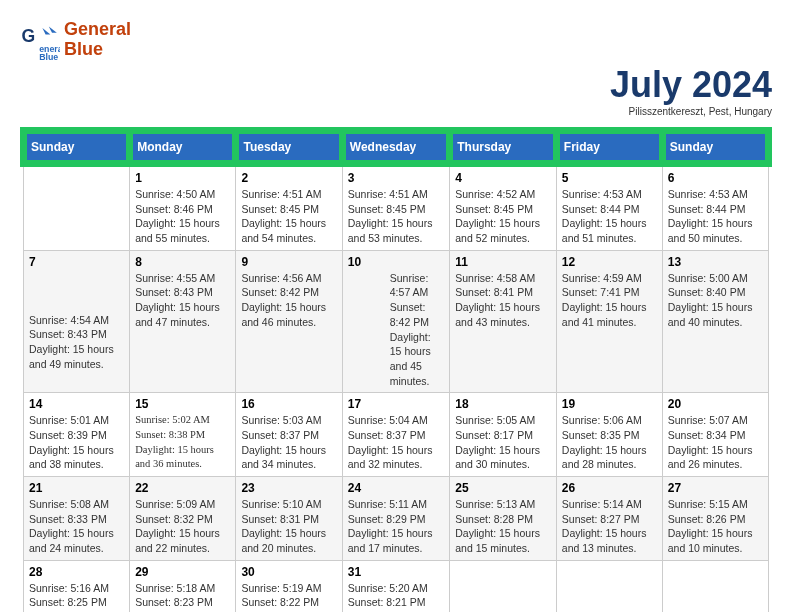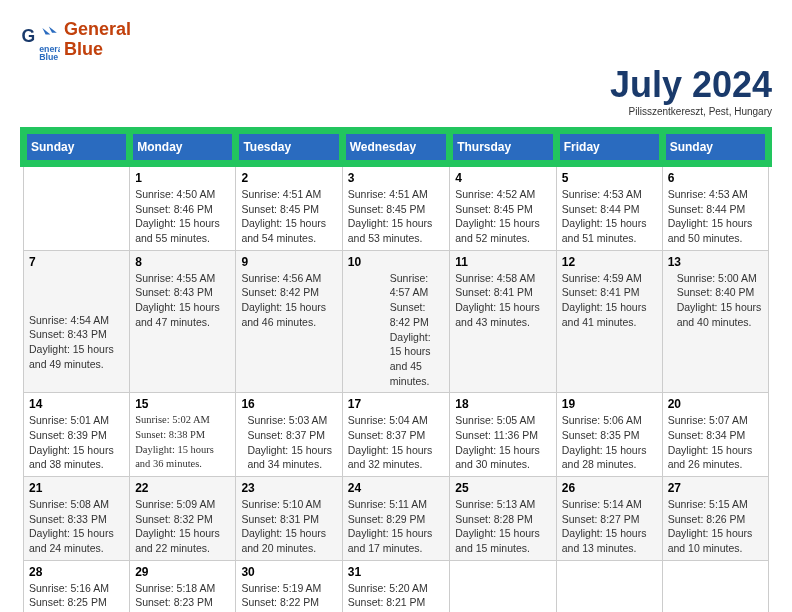--- a/index.html
+++ b/index.html
@@ -200,27 +200,27 @@
         <td>
           <span class="day-number">11</span>
           <div class="day-info" style="white-space: pre-line;">Sunrise: 4:58 AM
 Sunset: 8:41 PM
 Daylight: 15 hours
 and 43 minutes.</div>
         </td>
         <td>
           <span class="day-number">12</span>
           <div class="day-info" style="white-space: pre-line;">Sunrise: 4:59 AM
-Sunset: 8:41 PM
+Sunset: 7:41 PM
 Daylight: 15 hours
 and 41 minutes.</div>
         </td>
         <td>
           <span class="day-number">13</span>
-          <div class="day-info" style="white-space: pre-line; margin-left: 9px;">Sunrise: 5:00 AM
+          <div class="day-info" style="white-space: pre-line;">Sunrise: 5:00 AM
 Sunset: 8:40 PM
 Daylight: 15 hours
 and 40 minutes.</div>
         </td>
       </tr>
       <tr>
         <td>
           <span class="day-number">14</span>
           <div class="day-info" style="white-space: pre-line;">Sunrise: 5:01 AM
 Sunset: 8:39 PM
@@ -229,36 +229,36 @@
         </td>
         <td>
           <span class="day-number">15</span>
           <div class="day-info" style="white-space: pre-line; font-family: Liberation Serif, serif;">Sunrise: 5:02 AM
 Sunset: 8:38 PM
 Daylight: 15 hours
 and 36 minutes.</div>
         </td>
         <td>
           <span class="day-number">16</span>
-          <div class="day-info" style="white-space: pre-line; margin-left: 6px;">Sunrise: 5:03 AM
+          <div class="day-info" style="white-space: pre-line;">Sunrise: 5:03 AM
 Sunset: 8:37 PM
 Daylight: 15 hours
 and 34 minutes.</div>
         </td>
         <td>
           <span class="day-number">17</span>
           <div class="day-info" style="white-space: pre-line;">Sunrise: 5:04 AM
 Sunset: 8:37 PM
 Daylight: 15 hours
 and 32 minutes.</div>
         </td>
         <td>
           <span class="day-number">18</span>
           <div class="day-info" style="white-space: pre-line;">Sunrise: 5:05 AM
-Sunset: 11:36 PM
+Sunset: 8:17 PM
 Daylight: 15 hours
 and 30 minutes.</div>
         </td>
         <td>
           <span class="day-number">19</span>
           <div class="day-info" style="white-space: pre-line;">Sunrise: 5:06 AM
 Sunset: 8:35 PM
 Daylight: 15 hours
 and 28 minutes.</div>
         </td>

